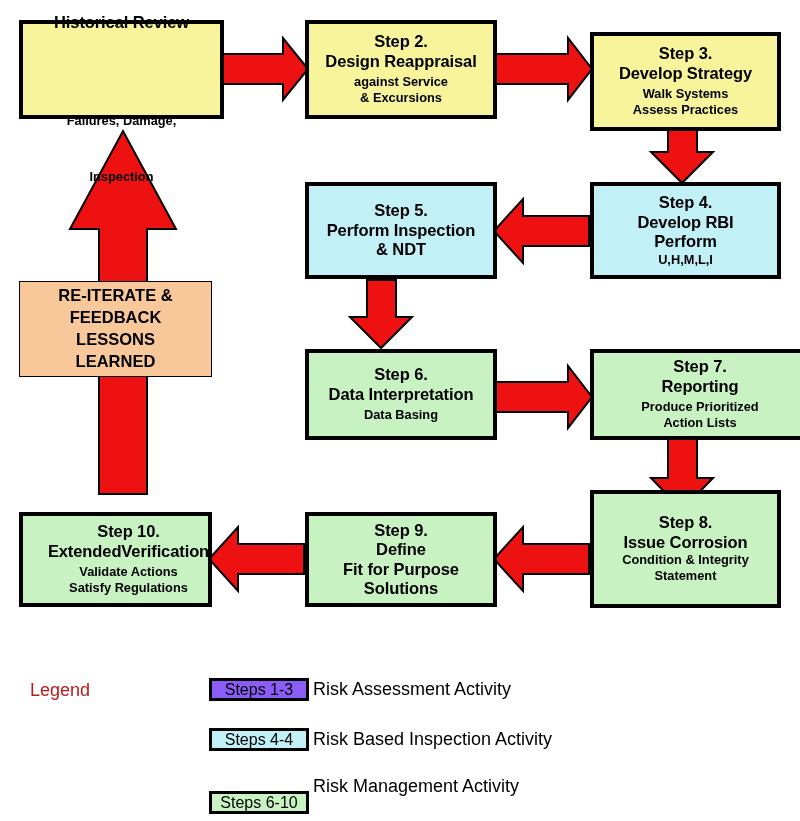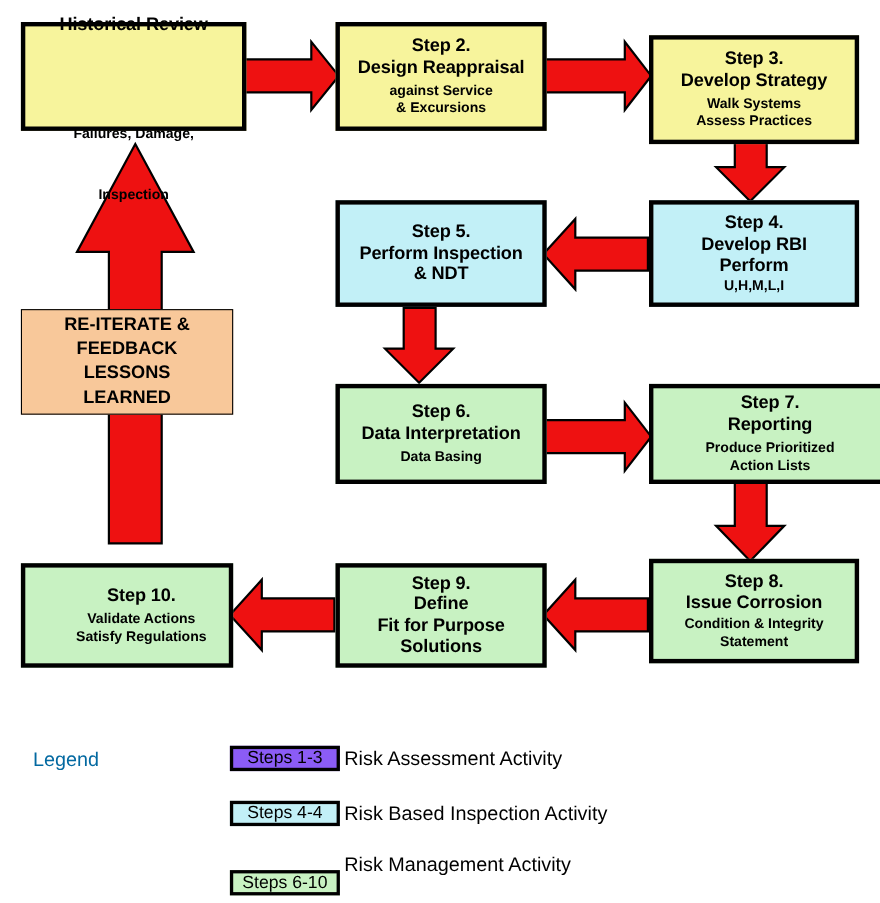--- a/index.html
+++ b/index.html
@@ -73,21 +73,21 @@
 
   
   #arrows { position:absolute; left:0; top:0; z-index: 2; }
 
   
   #legend { position: absolute; left: 0; top: 655px; width: 800px; height: 166px; z-index: 5;}
   .legend-title {
     position: absolute;
     left: 30px; top: 25px;
     font-size: 18px;
-    color: #0369a1;
+    color: #b91c1c;
   }
   .legend-row { position: absolute; left: 209px; height: 23px; }
   .legend-swatch {
     position: absolute;
     left: 0; top: 0;
     width: 100px; height: 23px;
     box-sizing: border-box;
     border: 3px solid #000000;
     display: flex; align-items: center; justify-content: center;
     font-size: 16px;
@@ -179,36 +179,37 @@
   </div>
 
   <div class="node green" style="left:590px; top:349px; width:220px; height:91px;">
     <div class="ttl">Step 7.</div>
     <div class="ttl">Reporting</div>
     <div class="gap"></div>
     <div class="sub">Produce Prioritized</div>
     <div class="sub">Action Lists</div>
   </div>
 
-  <div class="node green" style="left:590px; top:508px; width:191px; height:95px;">
+  <div class="node green" style="left:590px; top:490px; width:191px; height:118px;">
     <div class="ttl">Step 8.</div>
     <div class="ttl">Issue Corrosion</div>
     <div class="sub">Condition &amp; Integrity</div>
     <div class="sub">Statement</div>
   </div>
 
   <div class="node green" style="left:305px; top:512px; width:192px; height:95px;">
     <div class="ttl">Step 9.</div>
     <div class="ttl">Define</div>
     <div class="ttl">Fit for Purpose</div>
     <div class="ttl">Solutions</div>
   </div>
 
   <div class="node green" style="left:19px;  top:512px; width:193px; height:95px;padding-left:26px;">
     <div class="ttl">Step 10.</div>
+    <div class="ttl">ExtendedVerification</div>
     <div class="gap"></div>
     <div class="sub">Validate Actions</div>
     <div class="sub">Satisfy Regulations</div>
   </div>
 
   <div class="feedback" style="left:19px; top:281px; width:193px; height:96px;">
     <div class="fline">RE-ITERATE  &amp;</div>
     <div class="fline">FEEDBACK</div>
     <div class="fline">LESSONS</div>
     <div class="fline">LEARNED</div>

